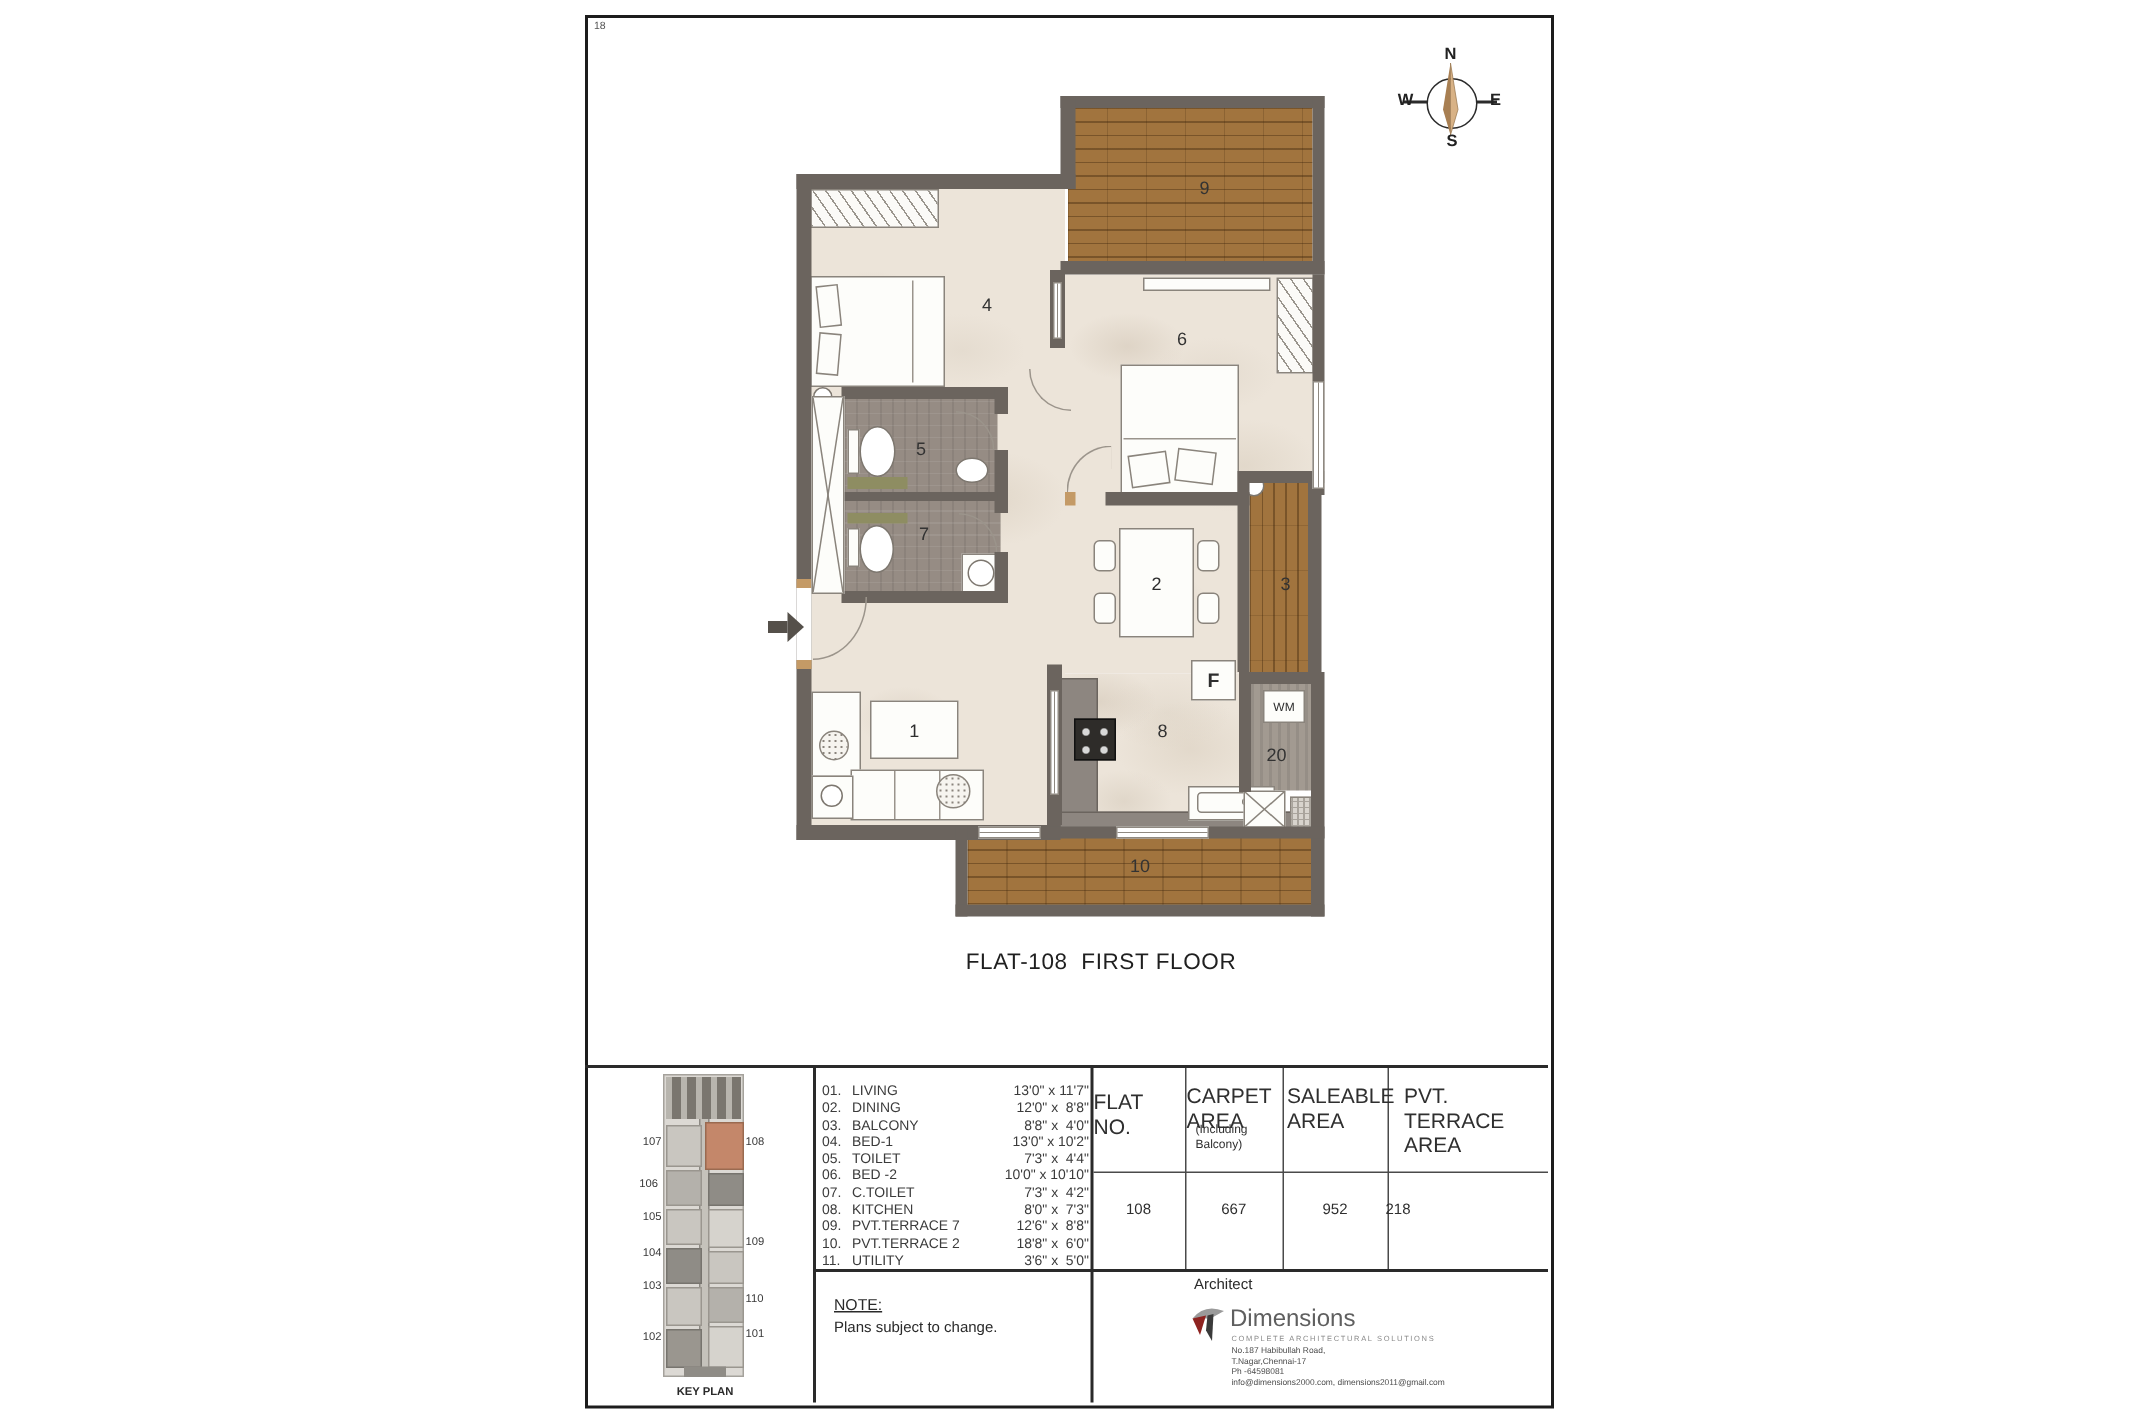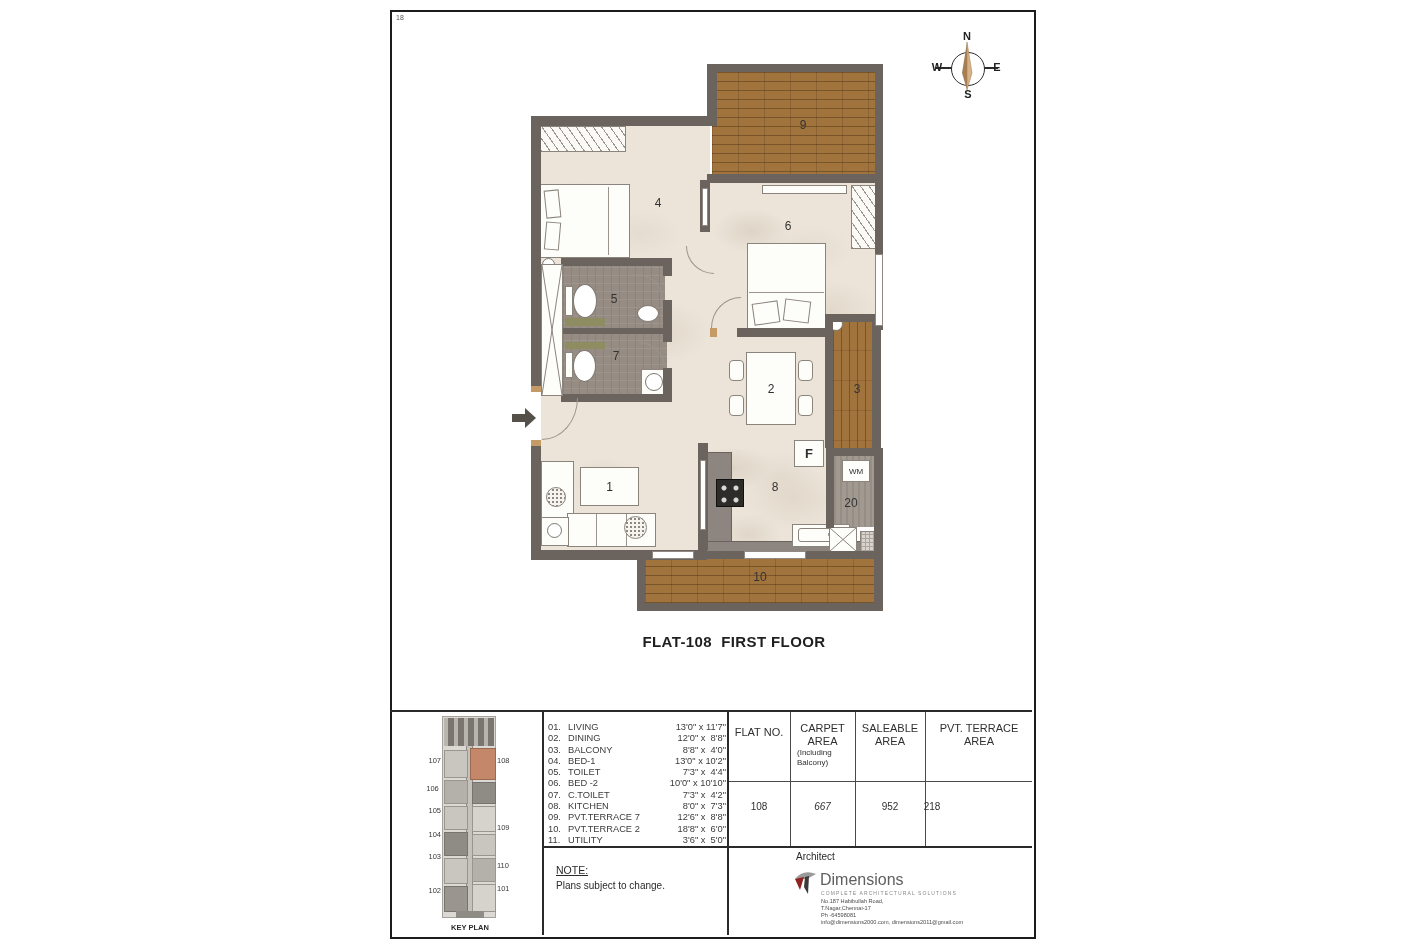--- a/index.html
+++ b/index.html
@@ -39,21 +39,21 @@
   .winh{background:linear-gradient(180deg, transparent 44%, #8f8981 44% 58%, transparent 58%), #fff;}
   .arc{position:absolute;border:0 solid #9b948b;box-sizing:border-box;}
   .jamb{position:absolute;background:#c49a66;}
   .lbl{position:absolute;font-size:12px;color:#333;text-align:center;}
   .kpnum{position:absolute;font-size:7.5px;color:#3a3a3a;}
   .kpblock{position:absolute;}
   .legrow{display:flex;height:11.3px;font-size:9.3px;color:#3b3b3b;}
   .legrow .no{width:20px;}
   .legrow .nm{flex:1;}
   .legrow .dm{width:84px;text-align:right;white-space:pre;}
-  .th{position:absolute;font-size:11px;text-align:center;line-height:1.18;color:#2f2f2f;}
+  .th{position:absolute;font-size:14px;text-align:left;line-height:1.18;color:#2f2f2f;}
   .td{position:absolute;font-size:10px;text-align:center;color:#2f2f2f;}
   .addr{position:absolute;font-size:5.6px;color:#4c4c4c;}
   .compass-letter{position:absolute;font-size:11px;font-weight:bold;color:#222;text-align:center;}
 </style>
 </head>
 <body>
 
 <div class="abs sheet" style="left:390px;top:10px;width:642px;height:925px;"></div>
 <div class="abs" style="left:396px;top:14px;font-size:7px;color:#555;">18</div>
 
@@ -205,21 +205,21 @@
 <div class="lbl" style="left:795px;top:118px;width:16px;">9</div>
 <div class="lbl" style="left:650px;top:196px;width:16px;">4</div>
 <div class="lbl" style="left:780px;top:219px;width:16px;">6</div>
 <div class="lbl" style="left:606px;top:292px;width:16px;">5</div>
 <div class="lbl" style="left:608px;top:349px;width:16px;">7</div>
 <div class="lbl" style="left:849px;top:382px;width:16px;">3</div>
 <div class="lbl" style="left:767px;top:480px;width:16px;">8</div>
 <div class="lbl" style="left:748px;top:570px;width:24px;">10</div>
 <div class="lbl" style="left:841px;top:496px;width:20px;">20</div>
 
-<div class="abs" style="left:584px;top:633px;width:300px;text-align:center;font-size:15px;font-weight:bold;letter-spacing:.4px;white-space:pre;color:#1f1f1f;">FLAT-108  FIRST FLOOR</div>
+<div class="abs" style="left:584px;top:633px;width:300px;text-align:center;font-size:15px;font-weight:normal;letter-spacing:.4px;white-space:pre;color:#1f1f1f;">FLAT-108  FIRST FLOOR</div>
 
 <div class="abs line" style="left:390px;top:710px;width:642px;height:2px;"></div>
 <div class="abs line" style="left:542px;top:710px;width:2px;height:225px;"></div>
 <div class="abs line" style="left:727px;top:710px;width:2px;height:225px;"></div>
 <div class="abs line" style="left:542px;top:846px;width:490px;height:2px;"></div>
 <div class="abs thinline" style="left:790px;top:712px;width:1px;height:134px;"></div>
 <div class="abs thinline" style="left:855px;top:712px;width:1px;height:134px;"></div>
 <div class="abs thinline" style="left:925px;top:712px;width:1px;height:134px;"></div>
 <div class="abs thinline" style="left:729px;top:781px;width:303px;height:1px;"></div>
 
@@ -280,21 +280,21 @@
       <span class="dm">3'6" x  5'0"</span>
     </div>
 </div>
 
 <div class="th" style="left:729px;top:726px;width:60px;">FLAT NO.</div>
 <div class="th" style="left:791px;top:722px;width:63px;">CARPET AREA</div>
 <div class="abs" style="left:797px;top:748px;width:55px;font-size:8px;line-height:1.2;color:#2f2f2f;">(Including Balcony)</div>
 <div class="th" style="left:858px;top:722px;width:64px;">SALEABLE AREA</div>
 <div class="th" style="left:936px;top:722px;width:86px;">PVT. TERRACE AREA</div>
 <div class="td" style="left:729px;top:801px;width:60px;">108</div>
-<div class="td" style="left:791px;top:801px;width:63px;font-style:italic;">667</div>
+<div class="td" style="left:791px;top:801px;width:63px;">667</div>
 <div class="td" style="left:856px;top:801px;width:68px;">952</div>
 <div class="td" style="left:879px;top:801px;width:106px;">218</div>
 
 <div class="abs" style="left:556px;top:864px;font-size:10.5px;text-decoration:underline;color:#2a2a2a;">NOTE:</div>
 <div class="abs" style="left:556px;top:880px;font-size:10px;color:#2a2a2a;">Plans subject to change.</div>
 
 <div class="abs" style="left:796px;top:851px;font-size:10px;color:#2a2a2a;">Architect</div>
 <svg class="abs" style="left:793px;top:868px;" width="25" height="27" viewBox="0 0 25 27">
   <path d="M2 11 Q10 1 23 6 L14 11 Z" fill="#9a9a9a"></path>
   <polygon points="2,11 11,9 7,22" fill="#8e2320"></polygon>

